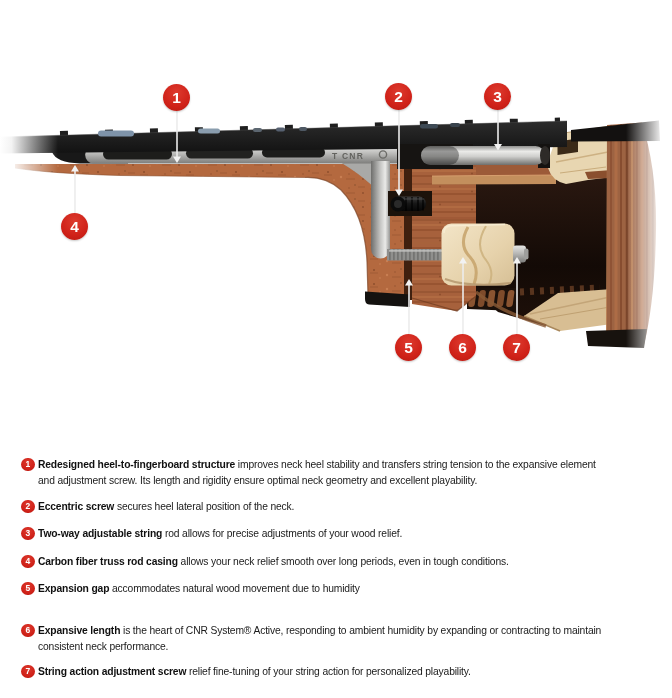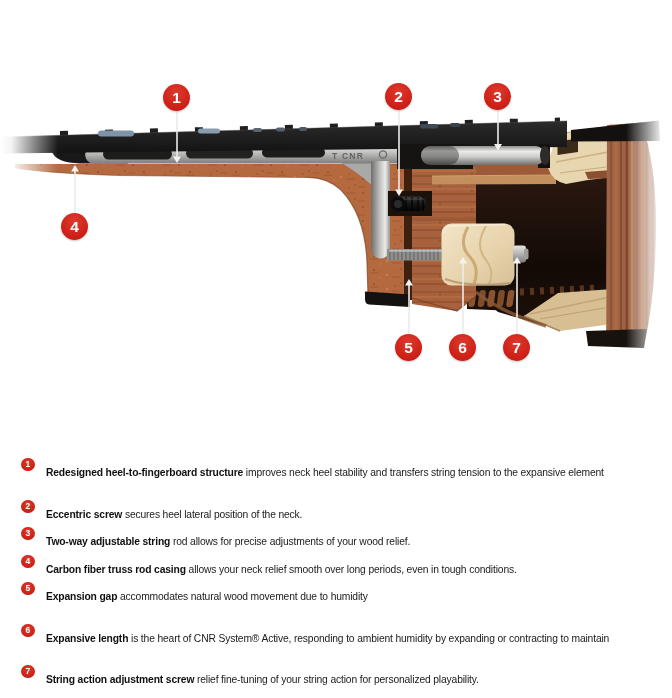--- a/index.html
+++ b/index.html
@@ -27,21 +27,21 @@
   .legend-item{
     position:absolute;left:21px;width:645px;
     display:grid;grid-template-columns:17px 1fr;align-items:start;
     color:#1a1a1a;font-size:10.3px;letter-spacing:-0.15px;line-height:15.5px;
   }
   .legend-item .bullet{
     width:13.5px;height:13.5px;border-radius:50%;margin-top:0.5px;
     background:radial-gradient(circle at 50% 32%, #dd3a2e 0%, #cf2118 62%, #b51a12 100%);
     color:#fff;font-weight:700;font-size:8.5px;line-height:13.5px;text-align:center;
   }
-  .legend-item p{margin:8px;white-space:nowrap;}
+  .legend-item p{margin:0;white-space:nowrap;}
   .legend-item b{font-weight:700;color:#101010;}
   .legend-item .l2{display:block;white-space:normal;}
   .legend-item .l2:empty{display:none;}
   .i1{top:457px;} .i2{top:499px;} .i3{top:526px;} .i4{top:554px;}
   .i5{top:581px;} .i6{top:623px;} .i7{top:664px;}
 </style>
 </head>
 <body>
 
 <div class="stage">
@@ -266,40 +266,40 @@
   <div class="co c1">1</div>
   <div class="co c2">2</div>
   <div class="co c3">3</div>
   <div class="co c4">4</div>
   <div class="co c5">5</div>
   <div class="co c6">6</div>
   <div class="co c7">7</div>
 
   <div class="legend-item i1">
     <span class="bullet">1</span>
-    <p><b>Redesigned heel-to-fingerboard structure</b><span> improves neck heel stability and transfers string tension to the expansive element</span></p>
+    <p><b>Redesigned heel-to-fingerboard structure</b><span> improves neck heel stability and transfers string tension to the expansive element</span><span class="l2">and adjustment screw. Its length and rigidity ensure optimal neck geometry and excellent playability.</span></p>
   </div>
   <div class="legend-item i2">
     <span class="bullet">2</span>
     <p><b>Eccentric screw</b><span> secures heel lateral position of the neck.</span></p>
   </div>
   <div class="legend-item i3">
     <span class="bullet">3</span>
     <p><b>Two-way adjustable string</b><span> rod allows for precise adjustments of your wood relief.</span></p>
   </div>
   <div class="legend-item i4">
     <span class="bullet">4</span>
     <p><b>Carbon fiber truss rod casing</b><span> allows your neck relief smooth over long periods, even in tough conditions.</span></p>
   </div>
   <div class="legend-item i5">
     <span class="bullet">5</span>
     <p><b>Expansion gap</b><span> accommodates natural wood movement due to humidity</span></p>
   </div>
   <div class="legend-item i6">
     <span class="bullet">6</span>
-    <p><b>Expansive length</b><span> is the heart of CNR System® Active, responding to ambient humidity by expanding or contracting to maintain</span></p>
+    <p><b>Expansive length</b><span> is the heart of CNR System® Active, responding to ambient humidity by expanding or contracting to maintain</span><span class="l2">consistent neck performance.</span></p>
   </div>
   <div class="legend-item i7">
     <span class="bullet">7</span>
     <p><b>String action adjustment screw</b><span> relief fine-tuning of your string action for personalized playability.</span></p>
   </div>
 
 </div>
 
 </body></html>

